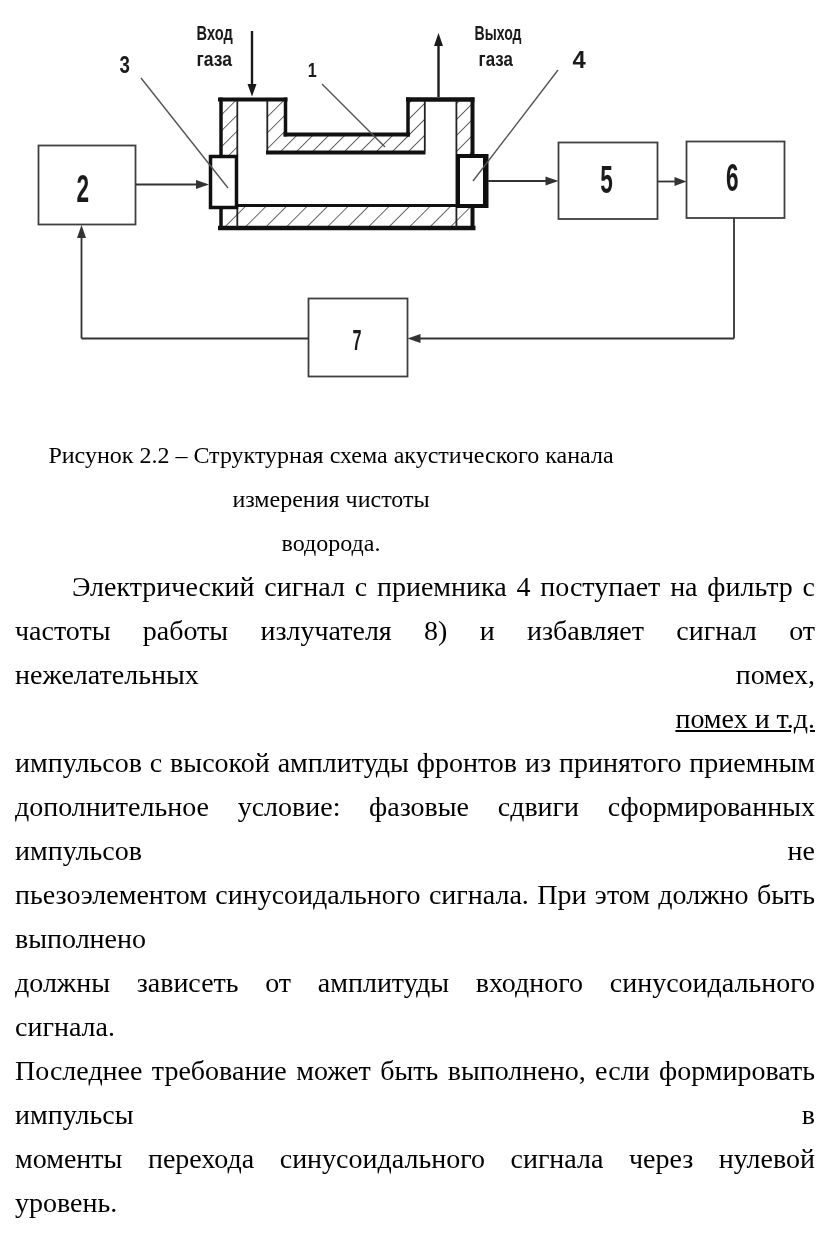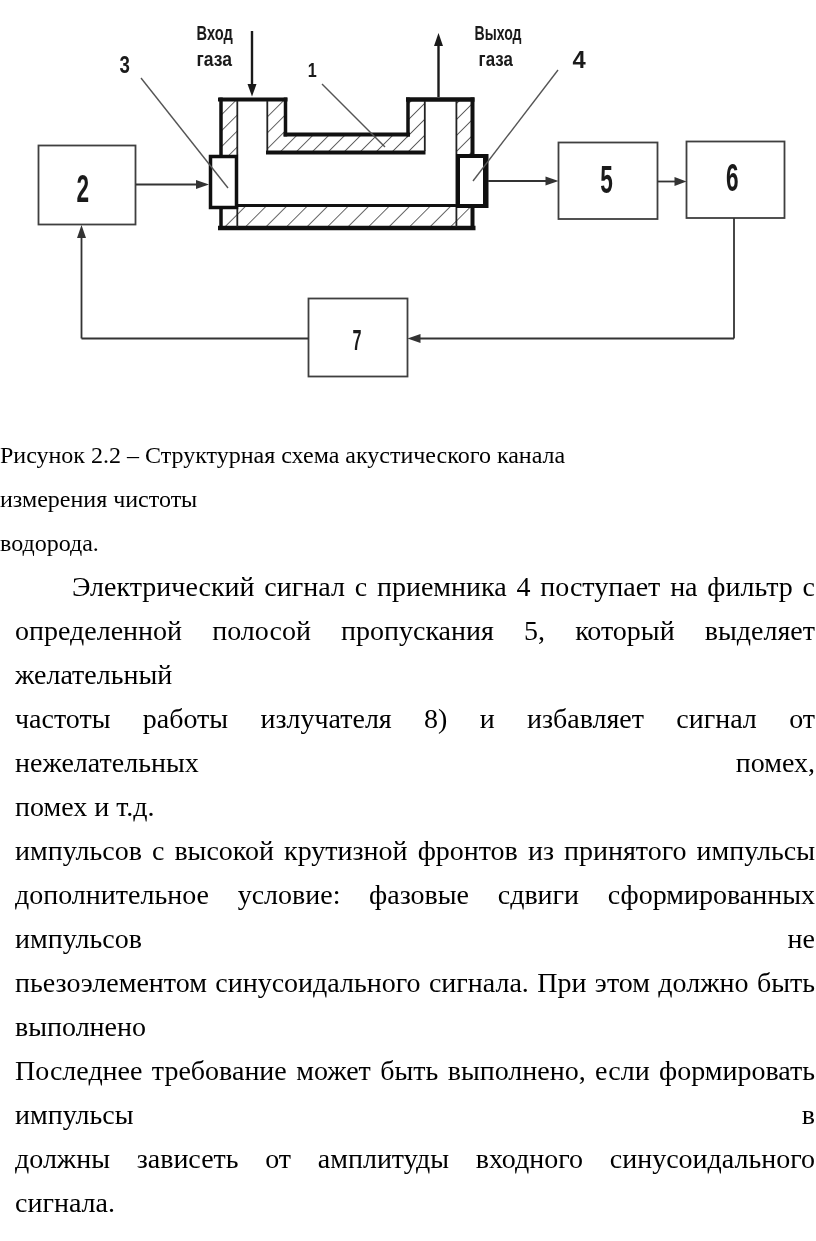--- a/index.html
+++ b/index.html
@@ -1,24 +1,24 @@
 <!DOCTYPE html>
 <html><head>
 <meta charset="utf-8">
 <style>
 html,body{margin:0;padding:0;background:#fff;}
 body{width:816px;height:1241px;position:relative;overflow:hidden;
      font-family:"Liberation Serif",serif;color:#000;}
 #diag{position:absolute;left:0;top:0;}
-.cap{position:absolute;left:0;top:433px;width:648px;text-align:left;
-     font-size:24px;line-height:44px;}
+.cap{position:absolute;left:0;top:433px;width:648px;text-align:center;
+     font-size:24px;line-height:44px;padding-left:7px;}
 .txt{position:absolute;left:3px;top:565px;width:800px;
      font-size:28px;line-height:44px;padding-left:12px;}
 .j{text-align:justify;text-align-last:justify;}
-.l{text-align:left;}
+.l{text-align:right;text-decoration:underline;}
 </style>
 </head>
 <body>
 
 <svg id="diag" width="816" height="440" viewBox="0 0 816 440" xmlns="http://www.w3.org/2000/svg">
 <defs>
 <pattern id="h" width="11.3" height="11.3" patternUnits="userSpaceOnUse" patternTransform="rotate(45)">
 <line x1="0" y1="0" x2="0" y2="11.3" stroke="#333" stroke-width="1.5"></line>
 </pattern>
 <pattern id="h2" width="14.5" height="14.5" patternUnits="userSpaceOnUse" patternTransform="rotate(45)">
@@ -134,21 +134,21 @@
 <text x="726" y="190.8" font-size="39" textLength="12.6" lengthAdjust="spacingAndGlyphs">6</text>
 
 <text x="352.4" y="350" font-size="30" textLength="9" lengthAdjust="spacingAndGlyphs">7</text>
 </g>
 </svg>
 
 <div class="cap">Рисунок 2.2 – Структурная схема акустического канала измерения чистоты<br>водорода.</div>
 
 <div class="txt">
 <div class="j" style="text-indent:57px">Электрический сигнал с приемника 4 поступает на фильтр с</div>
-<div class="j">определенной полосой пропускания 5, который выделяет желательный</div>
 <div class="j">частоты работы излучателя 8) и избавляет сигнал от нежелательных помех,</div>
 <div class="l">помех и т.д.</div>
-<div class="j">импульсов с высокой крутизной фронтов из принятого импульсы</div>
+<div class="j">импульсов с высокой амплитуды фронтов из принятого приемным</div>
 <div class="j">дополнительное условие: фазовые сдвиги сформированных импульсов не</div>
 <div class="j">пьезоэлементом синусоидального сигнала. При этом должно быть выполнено</div>
+<div class="j">должны зависеть от амплитуды входного синусоидального сигнала.</div>
 <div class="j">Последнее требование может быть выполнено, если формировать импульсы в</div>
-<div class="j">должны зависеть от амплитуды входного синусоидального сигнала.</div>
+<div class="j">моменты перехода синусоидального сигнала через нулевой уровень.</div>
 </div>
 
 </body></html>

